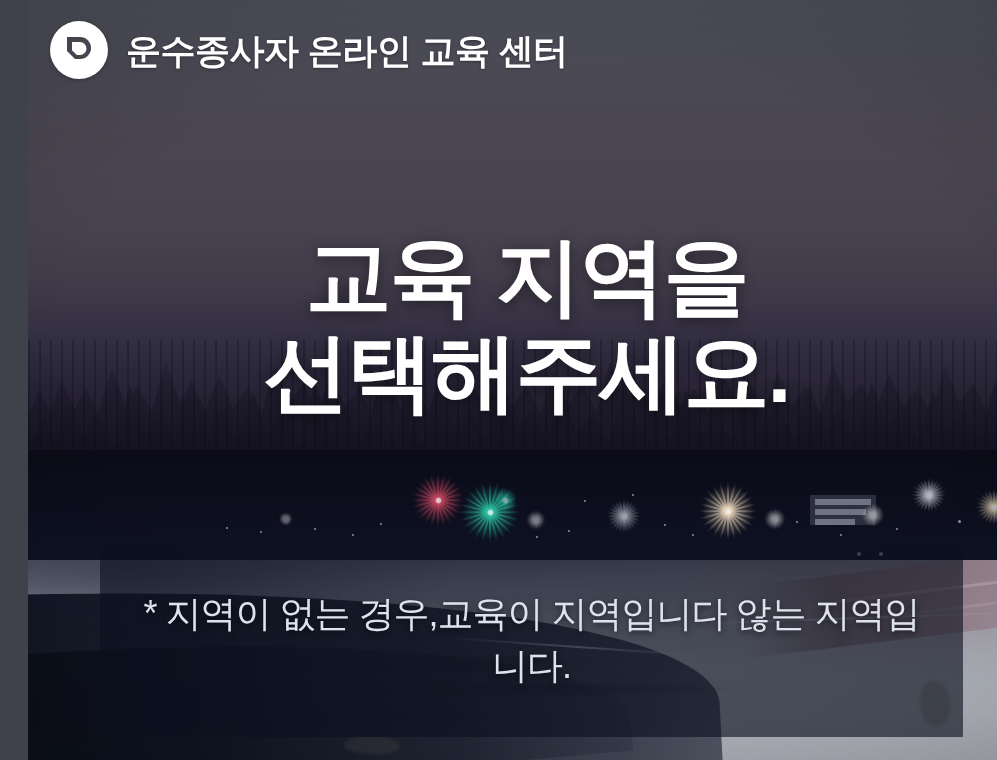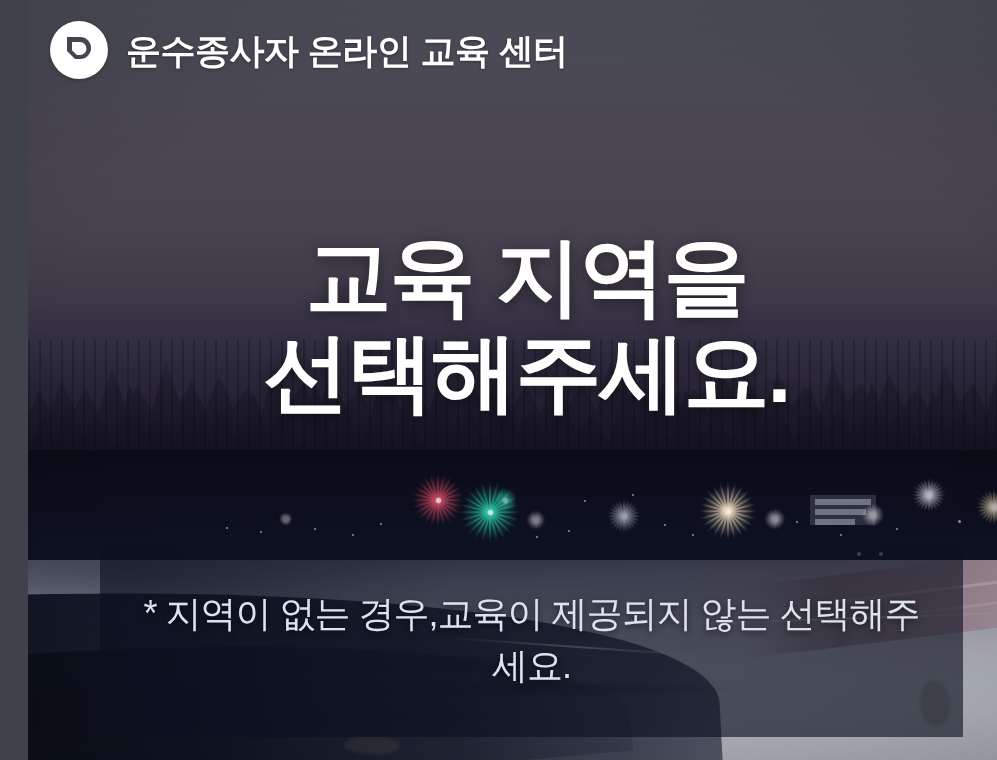--- a/index.html
+++ b/index.html
@@ -519,16 +519,16 @@
     </div>
     <div class="brand-title">운수종사자 온라인 교육 센터</div>
   </div>
 
   <div class="hero">
     <div class="hero-line">교육 지역을</div>
     <div class="hero-line">선택해주세요.</div>
   </div>
 
   <div class="notice">
-    <div class="notice-text">* 지역이 없는 경우,교육이 제공되지 않는 선택해주세요.</div>
+    <div class="notice-text">* 지역이 없는 경우,교육이 지역입니다 않는 지역입니다.</div>
   </div>
 
 </div>
 
 </body></html>

